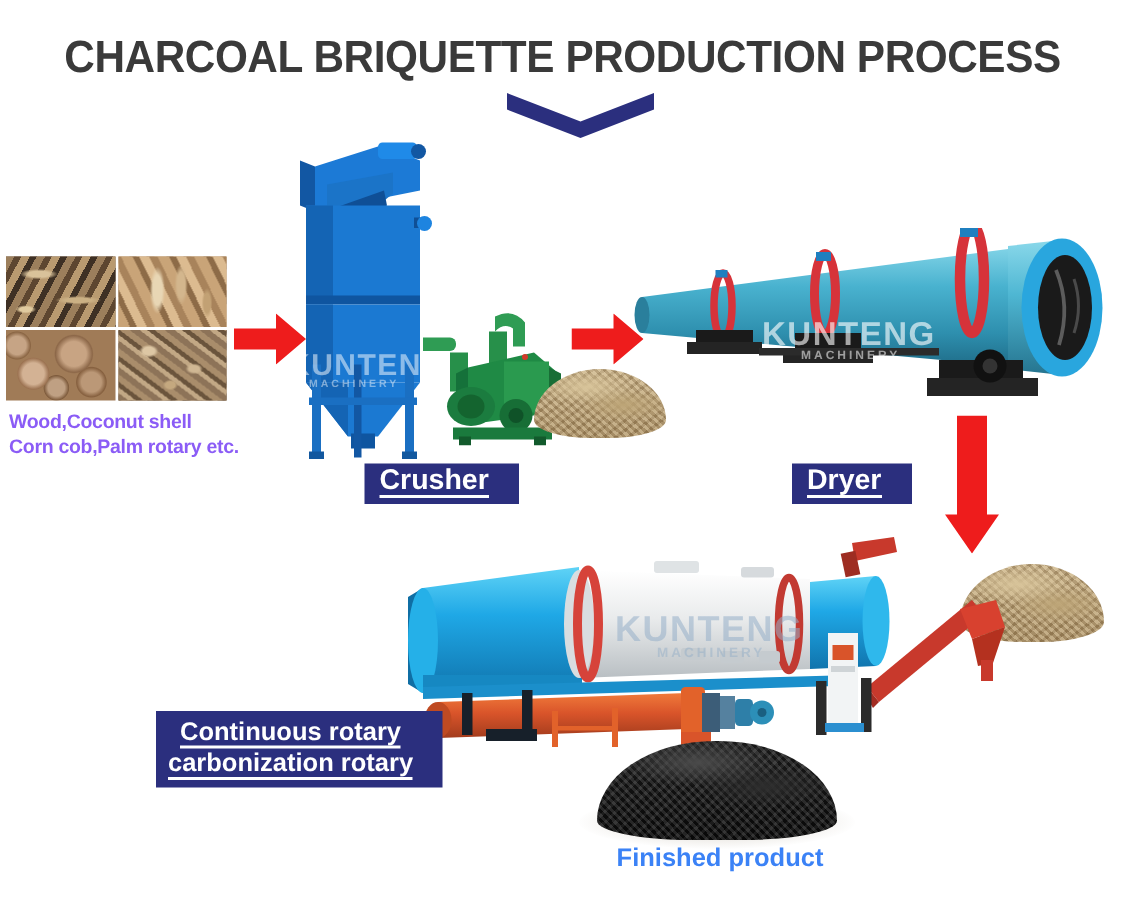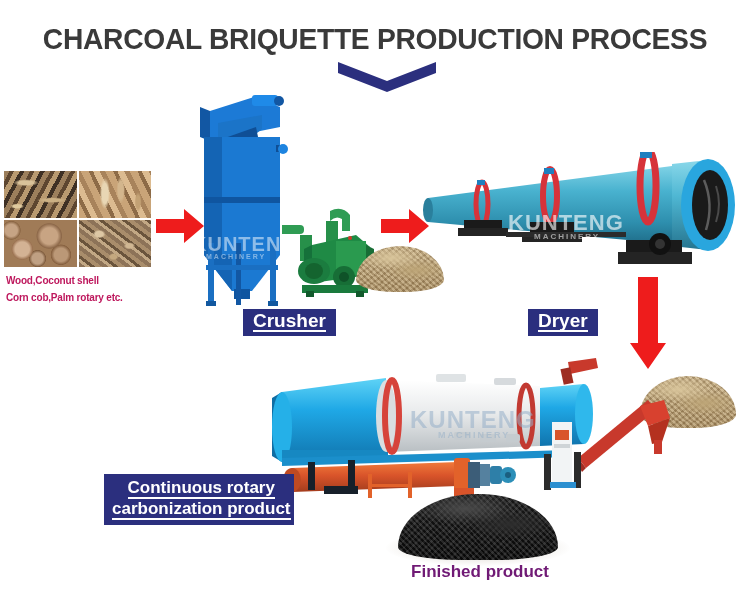--- a/index.html
+++ b/index.html
@@ -88,47 +88,47 @@
   .tile-palm::after {
     content:"";position:absolute;inset:0;
     background:
       radial-gradient(ellipse 9px 6px at 28% 30%, #ddc7a4 45%, transparent 72%),
       radial-gradient(ellipse 8px 5px at 70% 55%, #d0b793 45%, transparent 72%),
       radial-gradient(ellipse 7px 5px at 48% 78%, #c4a87f 45%, transparent 72%);
   }
 
   #raw-caption {
     left: 6px; top: 272px; width: 215px;
-    font-size: 10px;
+    font-size: 13px;
     font-weight: bold;
-    color: #be185d;
+    color: #8b5cf6;
     line-height: 17px;
     letter-spacing: -0.2px;
   }
 
   
   .arrow-right {
     width: 48px; height: 34px;
   }
   .arrow-down { width: 36px; height: 92px; }
 
   
   .navy-label {
     background: #2b2f7e;
     color: #ffffff;
     font-weight: bold;
     text-align: center;
-    padding: 3px 10px 4px 10px;
+    padding: 3px 20px 4px 10px;
     line-height: 18px;
     white-space: nowrap;
   }
   .navy-label span { border-bottom: 2px solid #ffffff; display: inline-block; }
   #label-crusher { left: 243px; top: 309px; font-size: 19px; }
   #label-dryer { left: 528px; top: 309px; font-size: 19px; }
-  #label-furnace { left: 104px; top: 474px; font-size: 17px; line-height: 19px; padding: 4px 3px 5px 8px; }
+  #label-furnace { left: 104px; top: 474px; font-size: 17px; line-height: 19px; padding: 4px 20px 5px 8px; }
 
   
   #collector { left: 196px; top: 93px; width: 92px; height: 215px; }
 
   
   #crusher-machine { left: 282px; top: 205px; width: 92px; height: 92px; }
 
   
   .sawdust {
     border-radius: 50% 50% 44% 44% / 74% 74% 26% 26%;
@@ -165,21 +165,21 @@
   #product-shadow {
     left: 386px; top: 530px; width: 184px; height: 36px;
     border-radius: 50%;
     background: radial-gradient(ellipse at center, rgba(205,198,186,.85) 0%, rgba(255,255,255,0) 72%);
   }
   #product-caption {
     left: 370px; top: 562px; width: 220px;
     text-align: center;
     font-size: 17px;
     font-weight: bold;
-    color: #701a75;
+    color: #3b82f6;
   }
 
   
   .wm {
     position: absolute;
     font-weight: bold;
     color: rgba(255,255,255,0.55);
     letter-spacing: 1px;
     pointer-events: none;
     white-space: nowrap;
@@ -445,20 +445,20 @@
 
       <rect x="56" y="128" width="34" height="8" fill="#17202a"></rect>
     </svg>
     
     <div class="wm" style="left:142px; top:48px; font-size:24px; color:rgba(150,175,200,0.55);">KUNTENG</div>
     <div class="wm wm-sub" style="left:170px; top:72px; font-size:9px; color:rgba(150,175,200,0.5);">MACHINERY</div>
   </div>
 
   <div class="abs navy-label" id="label-furnace">
     <div><span>Continuous rotary</span></div>
-    <div><span>carbonization product</span></div>
+    <div><span>carbonization rotary</span></div>
   </div>
 
   <div class="abs" id="product-shadow"></div>
   <div class="abs" id="product-pile"></div>
   <div class="abs" id="product-caption">Finished product</div>
 
 </div>
 
 </body></html>

